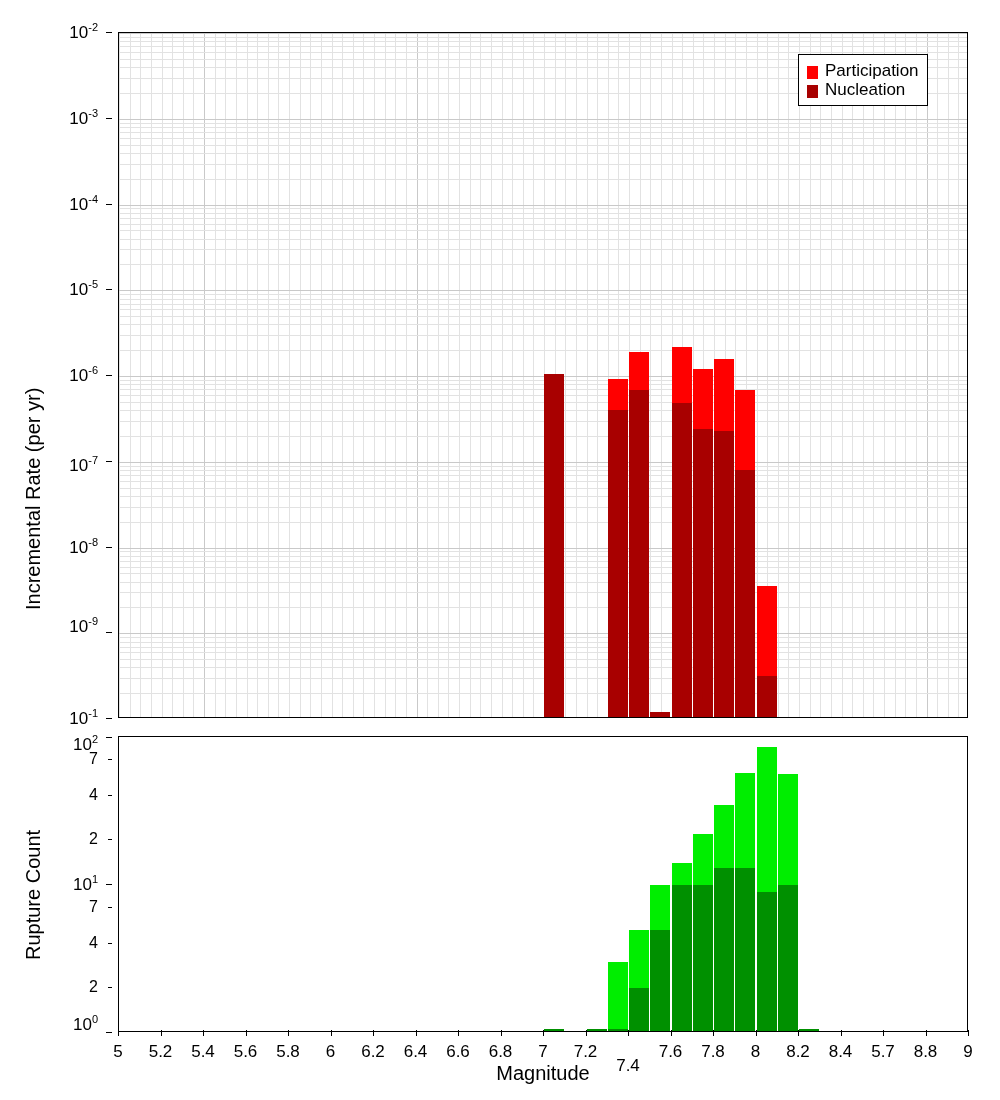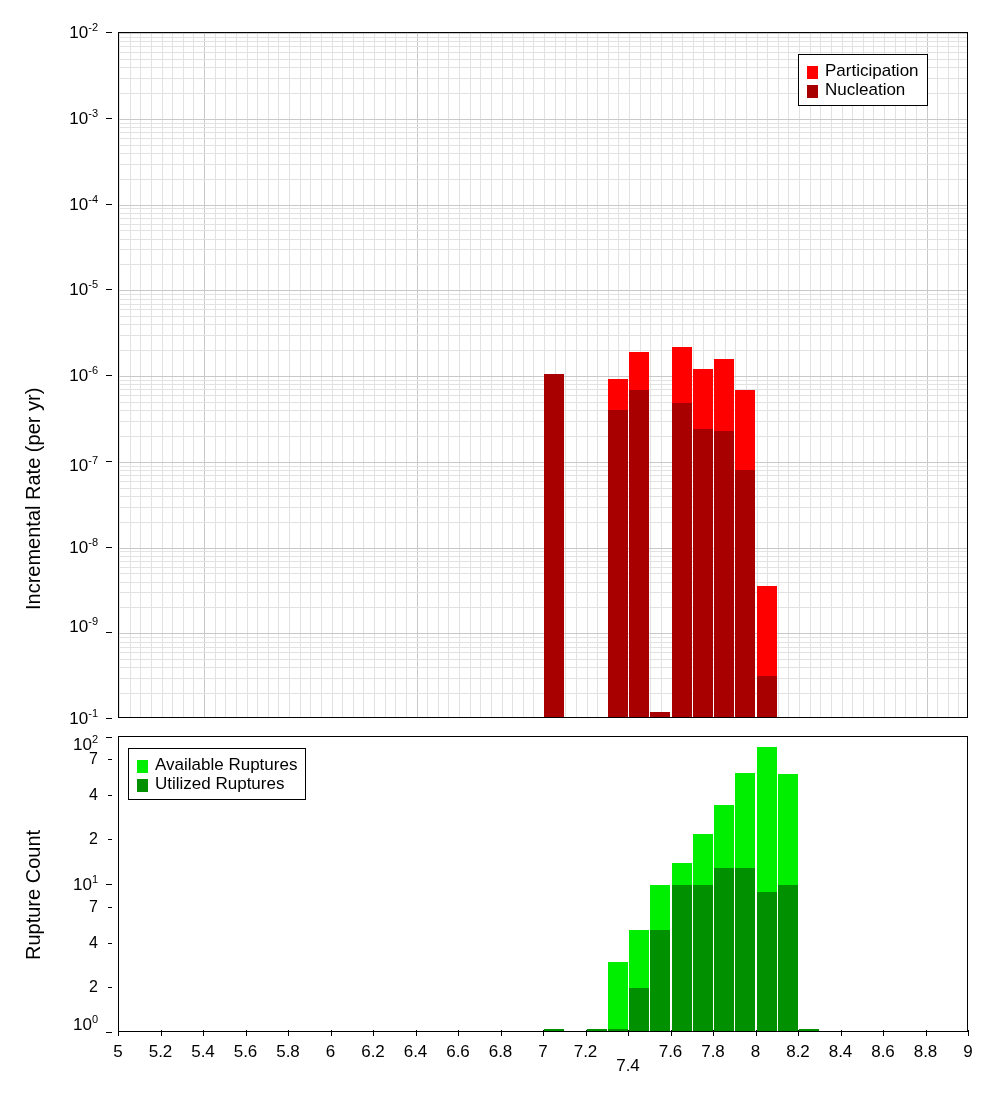--- a/index.html
+++ b/index.html
@@ -301,30 +301,20 @@
       <div class="tickmark" style="top: 170.9px; right: 0px; width: 4px;"></div>
       <div class="ytick-small" style="top: 103.4px; right: 14px;">2</div>
       <div class="tickmark" style="top: 103.4px; right: 0px; width: 4px;"></div>
       <div class="ytick-small" style="top: 58.9px; right: 14px;">4</div>
       <div class="tickmark" style="top: 58.9px; right: 0px; width: 4px;"></div>
       <div class="ytick-small" style="top: 22.9px; right: 14px;">7</div>
       <div class="tickmark" style="top: 22.9px; right: 0px; width: 4px;"></div>
     </div>
   <div class="ylabel" style="left:22px;top:960px;">Rupture Count</div>
 
-  <div class="legend" id="legend-bot" style="left:128px;top:748px;">
-      <div class="row">
-        <span class="sw" style="background: rgb(0, 238, 0);"></span>
-        <span class="lbl">Available Ruptures</span>
-      </div>
-      <div class="row">
-        <span class="sw" style="background: rgb(0, 144, 0);"></span>
-        <span class="lbl">Utilized Ruptures</span>
-      </div>
-    </div>
 
   <div id="xticks" style="position:absolute;left:118px;top:1036px;width:850px;height:24px;">
       <div class="xtick" style="left: 0px; top: 6px;">5</div>
       <div class="tickmark v" style="left: 0px; top: -6px;"></div>
       <div class="xtick" style="left: 42.5px; top: 6px;">5.2</div>
       <div class="tickmark v" style="left: 42.5px; top: -6px;"></div>
       <div class="xtick" style="left: 85px; top: 6px;">5.4</div>
       <div class="tickmark v" style="left: 85px; top: -6px;"></div>
       <div class="xtick" style="left: 127.5px; top: 6px;">5.6</div>
       <div class="tickmark v" style="left: 127.5px; top: -6px;"></div>
@@ -349,20 +339,21 @@
       <div class="xtick" style="left: 552.5px; top: 6px;">7.6</div>
       <div class="tickmark v" style="left: 552.5px; top: -6px;"></div>
       <div class="xtick" style="left: 595px; top: 6px;">7.8</div>
       <div class="tickmark v" style="left: 595px; top: -6px;"></div>
       <div class="xtick" style="left: 637.5px; top: 6px;">8</div>
       <div class="tickmark v" style="left: 637.5px; top: -6px;"></div>
       <div class="xtick" style="left: 680px; top: 6px;">8.2</div>
       <div class="tickmark v" style="left: 680px; top: -6px;"></div>
       <div class="xtick" style="left: 722.5px; top: 6px;">8.4</div>
       <div class="tickmark v" style="left: 722.5px; top: -6px;"></div>
-      <div class="xtick" style="left: 765px; top: 6px;">8.6</div>
+      <div class="xtick" style="left: 765px; top: 6px;">5.7</div>
       <div class="tickmark v" style="left: 765px; top: -6px;"></div>
       <div class="xtick" style="left: 807.5px; top: 6px;">8.8</div>
       <div class="tickmark v" style="left: 807.5px; top: -6px;"></div>
       <div class="xtick" style="left: 850px; top: 6px;">9</div>
       <div class="tickmark v" style="left: 850px; top: -6px;"></div>
     </div>
+  <div class="xlabel" style="left:118px;top:1062px;width:850px;">Magnitude</div>
 </div>
 
 </body></html>

